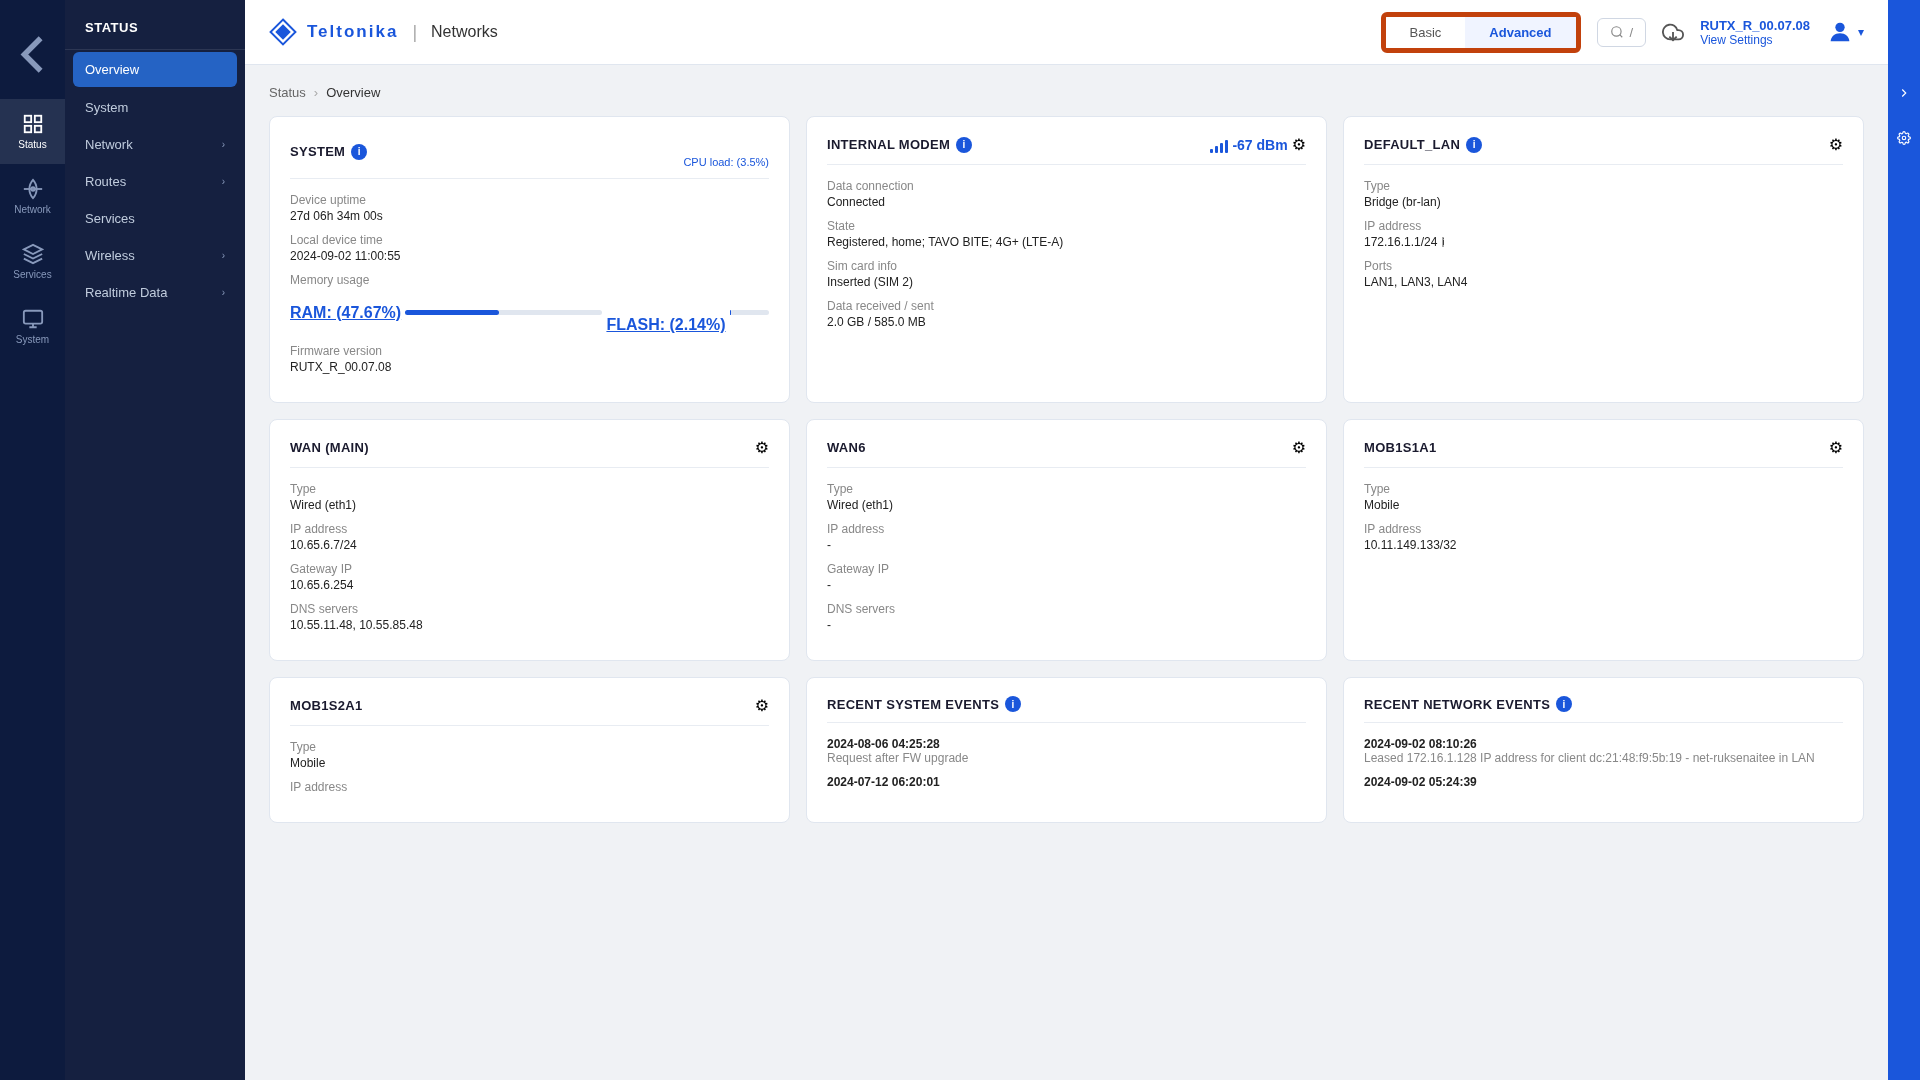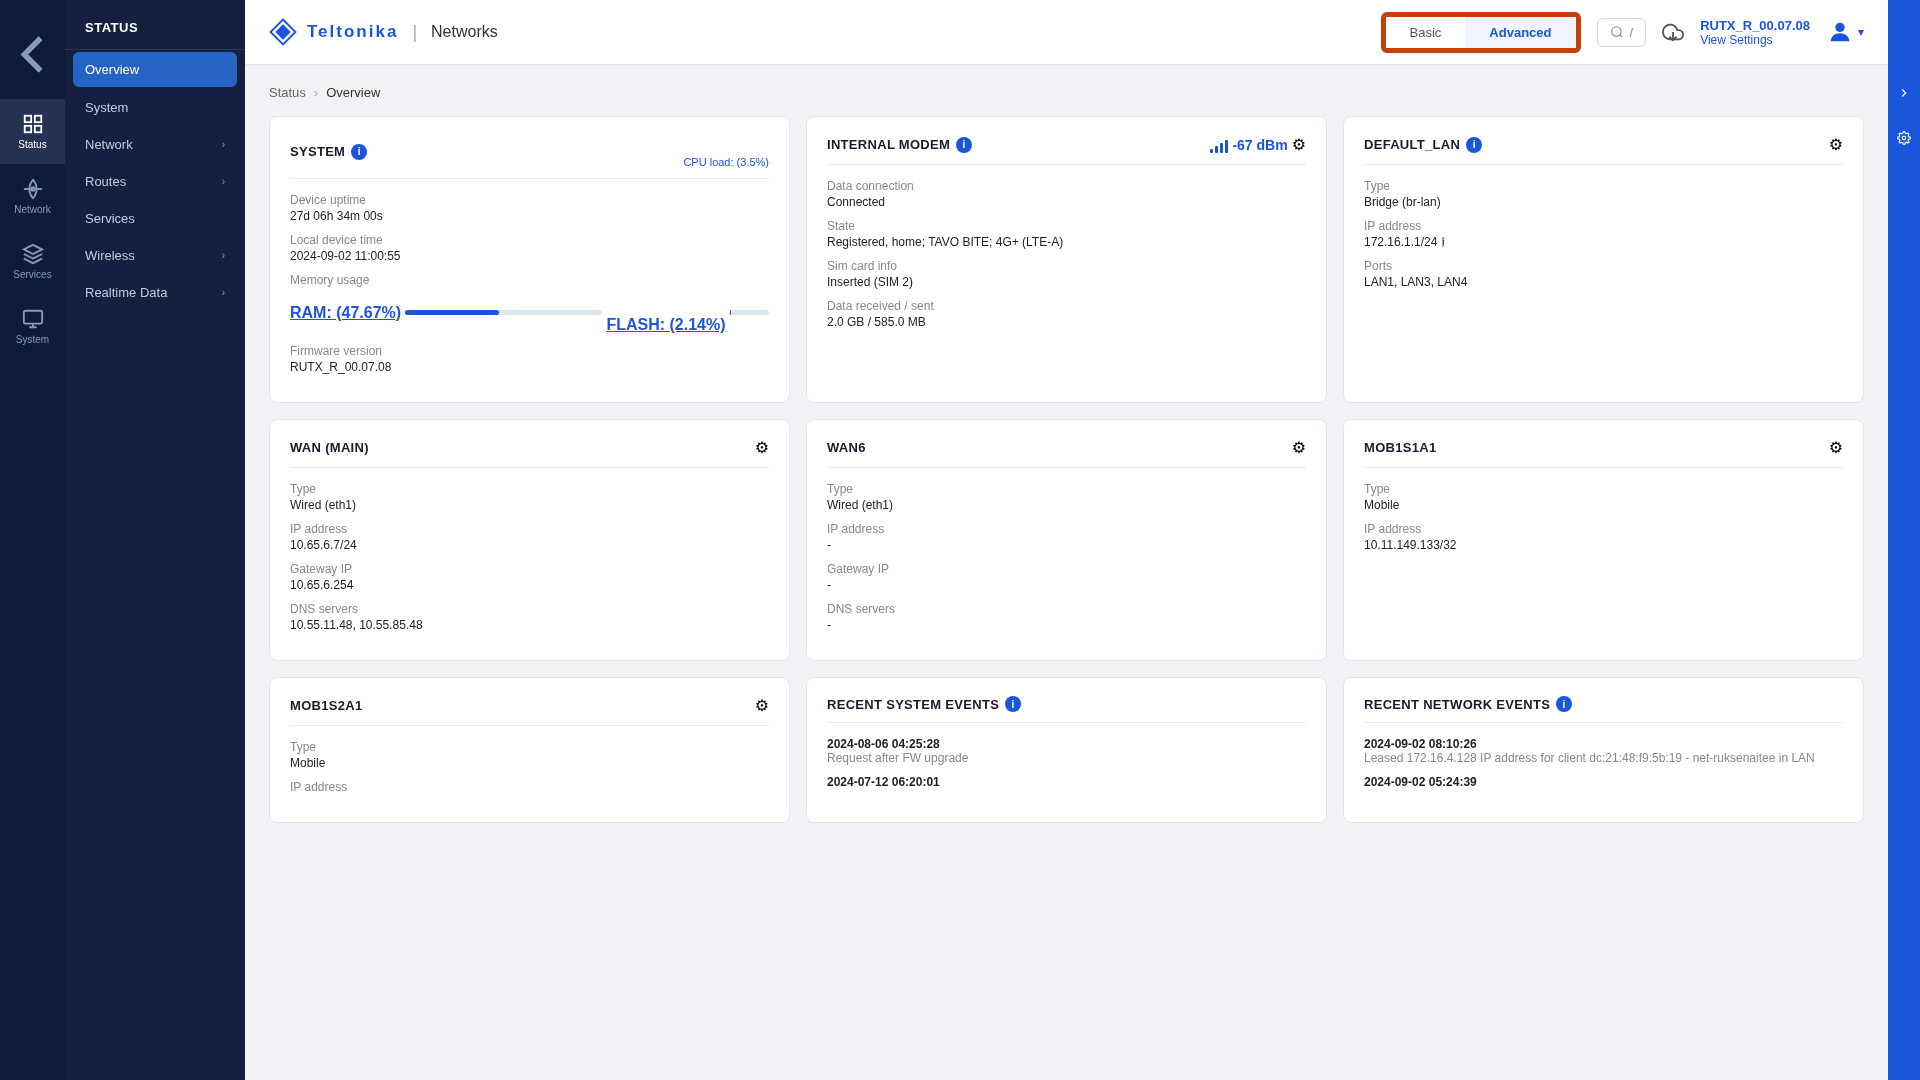--- a/index.html
+++ b/index.html
@@ -570,21 +570,21 @@
 
       <div class="card">
         <div class="card-header">
           <div class="card-title">
             <span>RECENT NETWORK EVENTS</span>
             <span class="info-icon">i</span>
           </div>
         </div>
         <div class="card-row">
           <div class="card-row-value" style="font-weight:600;font-size:12px;">2024-09-02 08:10:26</div>
-          <div class="card-row-label">Leased 172.16.4.128 IP address for client dc:21:48:f9:5b:19 - net-ruksenaitee in LAN</div>
+          <div class="card-row-label">Leased 172.16.1.128 IP address for client dc:21:48:f9:5b:19 - net-ruksenaitee in LAN</div>
         </div>
         <div class="card-row">
           <div class="card-row-value" style="font-weight:600;font-size:12px;">2024-09-02 05:24:39</div>
         </div>
       </div>
 
     </div>
   </div>
 </div>
 

